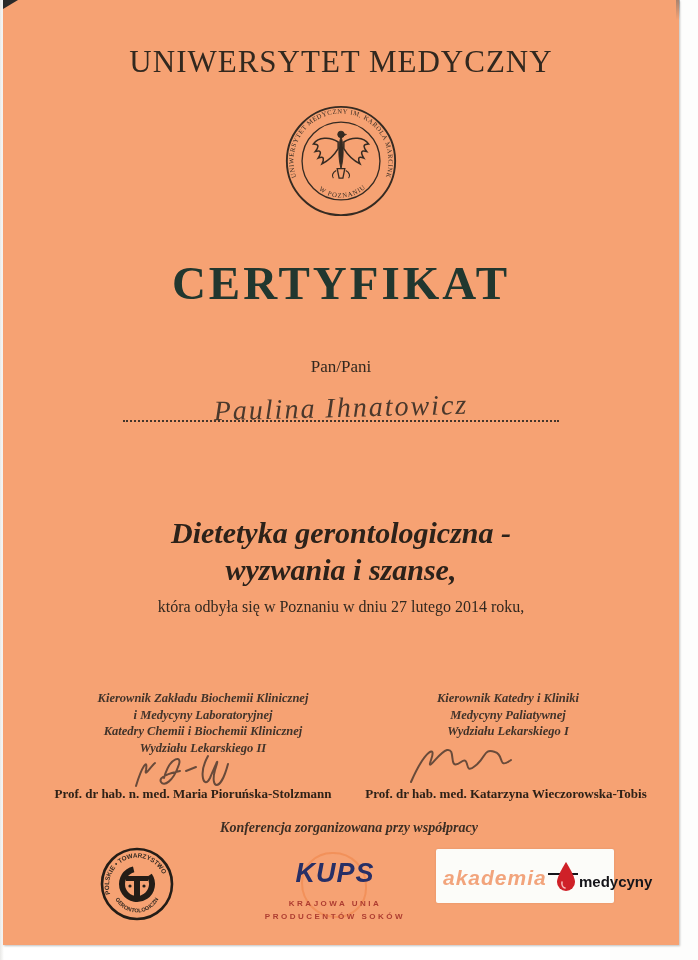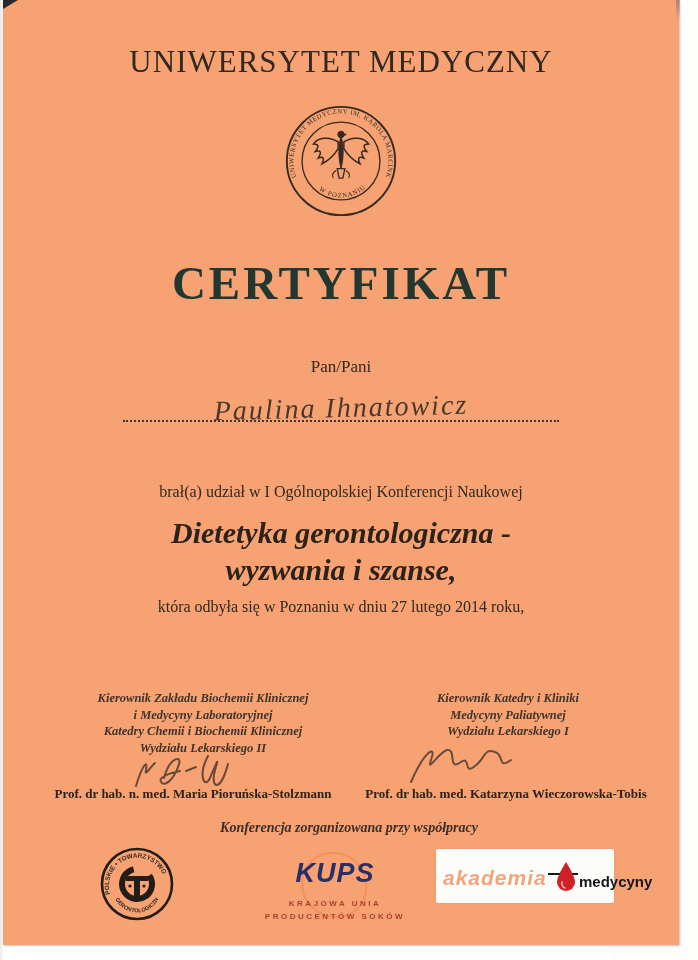--- a/index.html
+++ b/index.html
@@ -96,21 +96,20 @@
     </svg>
 
     <div class="center cert-title" style="position:absolute;">CERTYFIKAT</div>
 
     <div class="center salutation" style="position:absolute;">Pan/Pani</div>
 
     <div class="name-wrap">
       <div class="recipient">Paulina Ihnatowicz</div>
     </div>
 
-    <div class="center participation" style="position:absolute;">brał(a) udział w I Ogólnopolskiej Konferencji Naukowej</div>
 
     <div class="center conf-title" style="position:absolute;">
       <div>Dietetyka gerontologiczna -</div>
       <div>wyzwania i szanse,</div>
     </div>
 
     <div class="center event-details" style="position:absolute;">która odbyła się w Poznaniu w dniu 27 lutego 2014 roku,</div>
 
     <div class="sig-roles left">
       <div>Kierownik Zakładu Biochemii Klinicznej</div>

